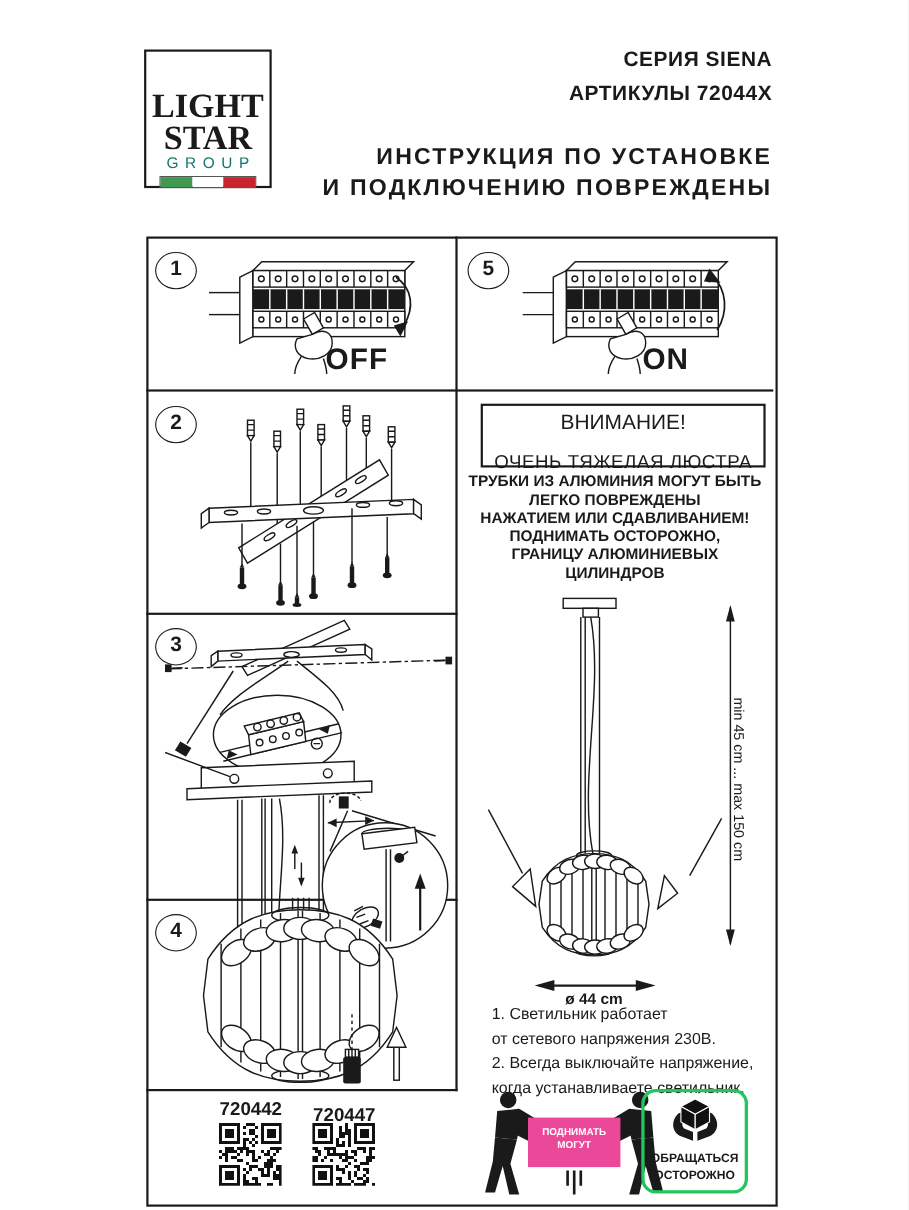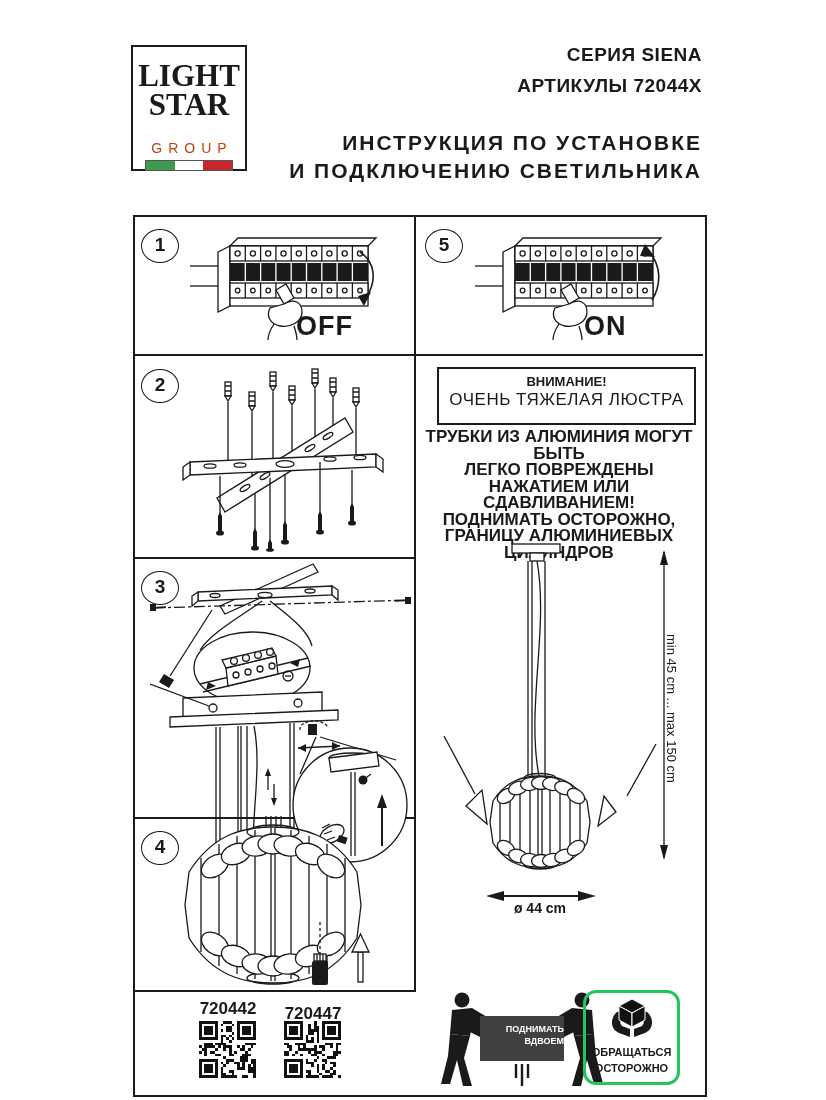--- a/index.html
+++ b/index.html
@@ -2,48 +2,48 @@
 <html><head>
 <meta charset="utf-8">
 <style>
   html,body{margin:0;padding:0;background:#e8e8e8;}
   .page{position:relative;width:826px;height:1100px;background:#fff;margin:0 auto;
         font-family:"Liberation Sans",sans-serif;color:#1a1a1a;overflow:hidden;}
   .abs{position:absolute;}
   
   .logo-box{left:131px;top:45px;width:112px;height:122px;border:2px solid #1a1a1a;text-align:center;}
   .logo-w{display:block;font-family:"Liberation Serif",serif;font-weight:bold;font-size:31px;line-height:29px;letter-spacing:0px;}
-  .logo-w1{margin-top:14px;}
-  .logo-g{display:block;font-size:14px;letter-spacing:6px;margin-top:21px;margin-left:6px;color:#c2410c;}
+  .logo-w1{margin-top:34px;}
+  .logo-g{display:block;font-size:14px;letter-spacing:6px;margin-top:1px;margin-left:6px;color:#0f766e;}
   .flag{display:flex;width:86px;height:9px;margin:4px auto 0;border:1px solid #555;}
   .flag span{flex:1;height:100%;}
   .hdr{right:124px;text-align:right;font-weight:bold;}
   .hdr-series{top:44px;font-size:19px;letter-spacing:0.5px;}
   .hdr-art{top:75px;font-size:19px;letter-spacing:0.5px;}
   .hdr-title{top:129px;font-size:21px;letter-spacing:2px;line-height:28px;}
   
   .frame{left:133px;top:215px;width:570px;height:878px;border:2px solid #1a1a1a;}
   .gline{background:#1a1a1a;}
   
   .stepc{width:36px;height:32px;border:1.6px solid #1a1a1a;border-radius:50%;
          font-size:19px;font-weight:bold;text-align:center;line-height:29px;}
   .onoff{font-size:27px;font-weight:600;letter-spacing:1px;}
   
   .warnbox{left:437px;top:367px;width:255px;height:54px;border:2px solid #1a1a1a;text-align:center;}
-  .warn-t{display:block;font-size:13px;font-weight:bold;margin-top:5px;text-align:center;}
-  .warn-s{display:block;font-size:17px;margin-top:1px;letter-spacing:0.5px;}
-  .warnbody{left:418px;top:429px;width:282px;text-align:center;font-weight:bold;font-size:17px;line-height:16.5px;}
+  .warn-t{display:block;font-size:19px;font-weight:normal;margin-top:5px;text-align:center;}
+  .warn-s{display:block;font-size:17px;margin-top:14px;letter-spacing:0.5px;}
+  .warnbody{left:418px;top:429px;width:282px;text-align:center;font-weight:bold;font-size:14px;line-height:16.5px;}
   
   .vtext{writing-mode:vertical-rl;font-size:13px;}
   .dialabel{text-align:center;font-size:14px;font-weight:bold;}
   
   .notes{left:447px;top:911px;font-size:14.5px;line-height:22.5px;}
   
   .qrlabel{font-size:17px;font-weight:bold;text-align:center;width:64px;}
-  .liftbox{left:480px;top:1016px;width:84px;height:38px;background:#404040;color:#fff;text-align:right;
+  .liftbox{left:480px;top:1016px;width:84px;height:38px;background:#ec4899;color:#fff;text-align:center;
            font-size:9px;font-weight:bold;line-height:12px;padding-top:7px;}
   .caresign{left:583px;top:990px;width:91px;height:89px;border:3px solid #22c55e;border-radius:13px;text-align:center;}
   .caresign .txt{font-size:11px;font-weight:bold;line-height:13.5px;margin-top:2px;}
   
   .s{stroke:#1a1a1a;stroke-width:1.3;fill:none;}
   .sw{stroke:#1a1a1a;stroke-width:1.3;fill:#fff;}
   .f{fill:#1a1a1a;stroke:none;}
   .ws{stroke:#fff;stroke-width:1.3;fill:none;}
 </style>
 </head>
@@ -66,21 +66,21 @@
       <span style="background:#3f9a4f;"></span>
       <span style="background:#ffffff;"></span>
       <span style="background:#c9252c;"></span>
     </span>
   </div>
 
   <div class="abs hdr hdr-series">СЕРИЯ SIENA</div>
   <div class="abs hdr hdr-art">АРТИКУЛЫ 72044X</div>
   <div class="abs hdr hdr-title">
     <div>ИНСТРУКЦИЯ ПО УСТАНОВКЕ</div>
-    <div>И ПОДКЛЮЧЕНИЮ СВЕТИЛЬНИКА</div>
+    <div>И ПОДКЛЮЧЕНИЮ ПОВРЕЖДЕНЫ</div>
   </div>
 
   <div class="abs stepc" style="left:141px;top:229px;">1</div>
   <div class="abs stepc" style="left:141px;top:369px;">2</div>
   <div class="abs stepc" style="left:141px;top:571px;">3</div>
   <div class="abs stepc" style="left:141px;top:831px;">4</div>
   <div class="abs stepc" style="left:425px;top:229px;">5</div>
 
   <svg class="abs" style="left:190px;top:226px;" width="205" height="114" viewBox="0 0 205 114">
     <line class="s" x1="0" y1="40" x2="28" y2="40"></line>
@@ -423,20 +423,26 @@
     </g>
     <g>
       <line class="s" style="stroke-width:2" x1="62" y1="358" x2="164" y2="358"></line>
       <polygon class="f" points="76,353 76,363 58,358"></polygon>
       <polygon class="f" points="150,353 150,363 168,358"></polygon>
     </g>
   </svg>
   <span class="abs vtext" style="left:664px;top:634px;">min 45 cm ... max 150 cm</span>
   <div class="abs dialabel" style="left:490px;top:869px;width:100px;margin-top:31px;">ø 44 cm</div>
 
+  <div class="abs notes">
+    <div>1. Светильник работает</div>
+    <div>от сетевого напряжения 230В.</div>
+    <div>2. Всегда выключайте напряжение,</div>
+    <div>когда устанавливаете светильник.</div>
+  </div>
 
   <div class="abs qrlabel" style="left:196px;top:999px;">720442</div>
   <div class="abs qrlabel" style="left:281px;top:1004px;">720447</div>
   <div class="abs" style="left:199px;top:1021px;width:57px;height:57px;"><svg width="57" height="57" viewBox="0 0 21 21" shape-rendering="crispEdges">
         <rect x="9" y="0" width="1" height="1" fill="#111"></rect>
         <rect x="10" y="0" width="1" height="1" fill="#111"></rect>
         <rect x="11" y="0" width="1" height="1" fill="#111"></rect>
         <rect x="8" y="1" width="1" height="1" fill="#111"></rect>
         <rect x="12" y="1" width="1" height="1" fill="#111"></rect>
         <rect x="10" y="2" width="1" height="1" fill="#111"></rect>
@@ -693,21 +699,21 @@
     <g transform="translate(172,0) scale(-1,1)">
       <circle class="f" cx="26" cy="10" r="7.5"></circle>
       <path class="f" d="M16,20 L36,18 L56,30 L54,40 L36,36 L34,46 L14,44 Z"></path>
       <path class="f" d="M36,30 L56,44 L54,52 L34,42 Z"></path>
       <path class="f" d="M14,44 L34,46 L28,68 L36,96 L27,96 L21,70 L14,94 L5,94 L12,66 Z"></path>
     </g>
     <path class="s" style="stroke-width:2.4" d="M80,74 V88 M86,74 V96 M92,74 V88"></path>
   </svg>
   <div class="abs liftbox">
     <div>ПОДНИМАТЬ</div>
-    <div>ВДВОЕМ</div>
+    <div>МОГУТ</div>
   </div>
 
   <div class="abs caresign">
     <svg width="50" height="42" viewBox="0 0 50 42" style="margin-top:5px;">
       <g>
         <path class="f" d="M10,14 C3,20 3,31 12,35 L23,39 L23,31 L15,28 C12,25 13,20 17,16 L14,13 Z"></path>
         <path class="f" d="M40,14 C47,20 47,31 38,35 L27,39 L27,31 L35,28 C38,25 37,20 33,16 L36,13 Z"></path>
       </g>
       <g>
         <polygon points="25,1 38,8 25,15 12,8" fill="#111" stroke="#fff" stroke-width="1"></polygon>

